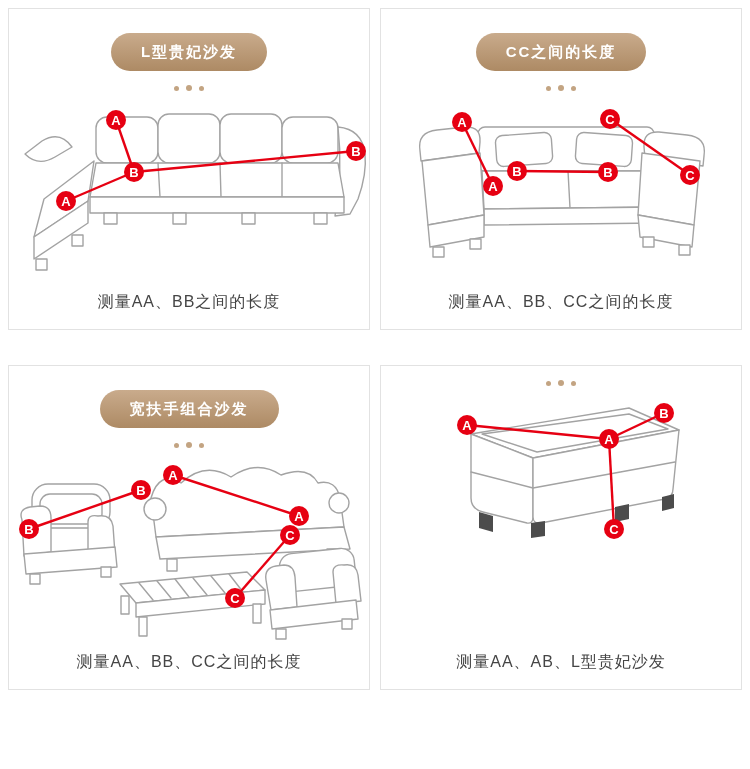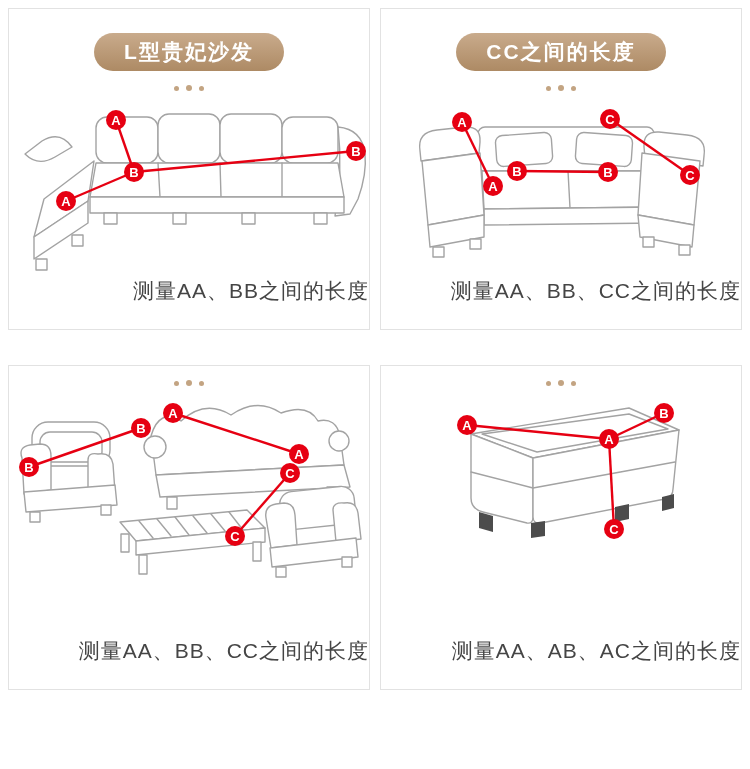--- a/index.html
+++ b/index.html
@@ -22,31 +22,31 @@
   .panel.top { height:322px; }
   .panel.bottom { height:325px; }
   .pill {
     margin:24px auto 0;
     width:max-content;
     min-width:70px;
     padding:0 30px;
     height:38px; line-height:38px;
     border-radius:19px;
     background:linear-gradient(180deg,var(--pill-top,#c9ab8c),var(--pill-bottom,#ad8a64));
-    color:#fff; font-size:21px; font-weight:bold;
+    color:#fff; font-size:15px; font-weight:bold;
     text-align:center; letter-spacing:2px;
   }
   .dots { display:flex; justify-content:center; align-items:center; gap:7px; margin-top:13px; height:8px; }
   .dots i { width:5px; height:5px; border-radius:50%; background:var(--dot,#c3a482); display:block; }
   .dots i:nth-child(2) { width:6px; height:6px; }
   .art { margin-top:5px; display:flex; justify-content:center; }
   .art svg { display:block; width:360px; }
   .caption {
-    position:absolute; left:0; right:0; bottom:24px;
-    text-align:right; font-size:21px;
+    position:absolute; left:0; right:0; bottom:16px;
+    text-align:center; font-size:16px;
     color:var(--caption,#454545); letter-spacing:1px;
   }
   .lineart { stroke:var(--line,#a3a3a3); stroke-width:1.4; fill:#fff; stroke-linejoin:round; stroke-linecap:round; }
   .lineart .nf { fill:none; }
   .lineart .leg { fill:#4c4c4c; stroke:none; }
   .overlay line { stroke:var(--marker,#e60012); stroke-width:2.4; }
   .overlay circle { fill:var(--marker,#e60012); }
   .overlay text {
     fill:#fff; font-size:13px; font-weight:bold; text-anchor:middle;
     font-family:"Liberation Sans",sans-serif;
@@ -150,20 +150,23 @@
             <text x="229" y="26.5">C</text>
             <circle cx="309" cy="78" r="10"></circle>
             <text x="309" y="82.5">C</text>
           </g>
       </svg>
     </div>
     <div class="caption">测量AA、BB、CC之间的长度</div>
   </div>
 
   <div class="panel bottom">
+    <div class="pill">
+      <span>宽扶手组合沙发</span>
+    </div>
     <div class="dots">
         <i></i>
         <i></i>
         <i></i>
       </div>
     <div class="art">
       <svg viewBox="0 0 360 195">
         <g class="lineart">
           <path d="M142,44 Q150,16 172,29 Q196,7 222,23 Q248,5 272,21 Q299,11 309,29 Q327,25 331,44 L335,73 L147,83 Z"></path>
           <circle cx="146" cy="55" r="11"></circle>
@@ -240,16 +243,16 @@
             <text x="86" y="37.5">A</text>
             <circle cx="283" cy="21" r="10"></circle>
             <text x="283" y="25.5">B</text>
             <circle cx="228" cy="47" r="10"></circle>
             <text x="228" y="51.5">A</text>
             <circle cx="233" cy="137" r="10"></circle>
             <text x="233" y="141.5">C</text>
           </g>
       </svg>
     </div>
-    <div class="caption">测量AA、AB、AC之间的长度</div>
+    <div class="caption">测量AA、AB、L型贵妃沙发</div>
   </div>
 
 </div>
 
 </body></html>

